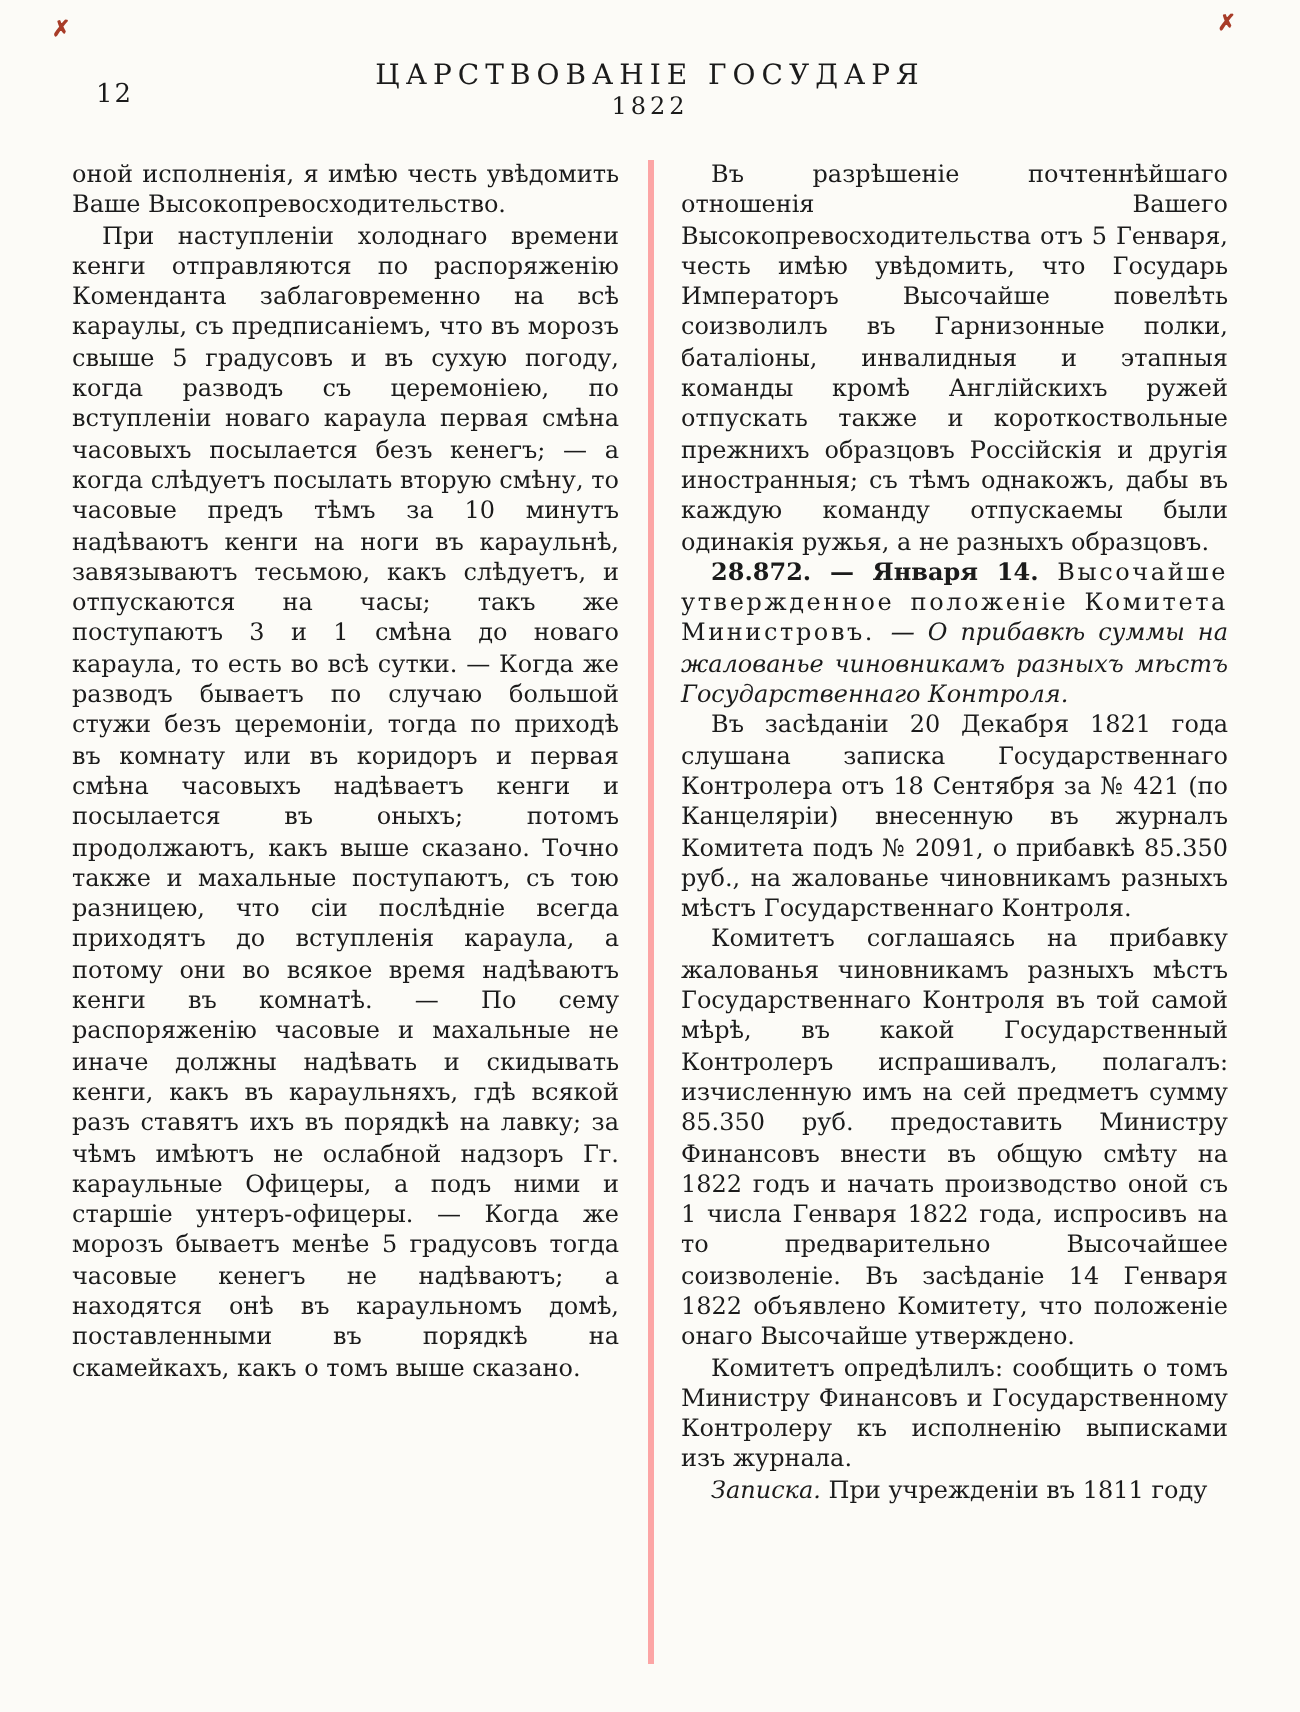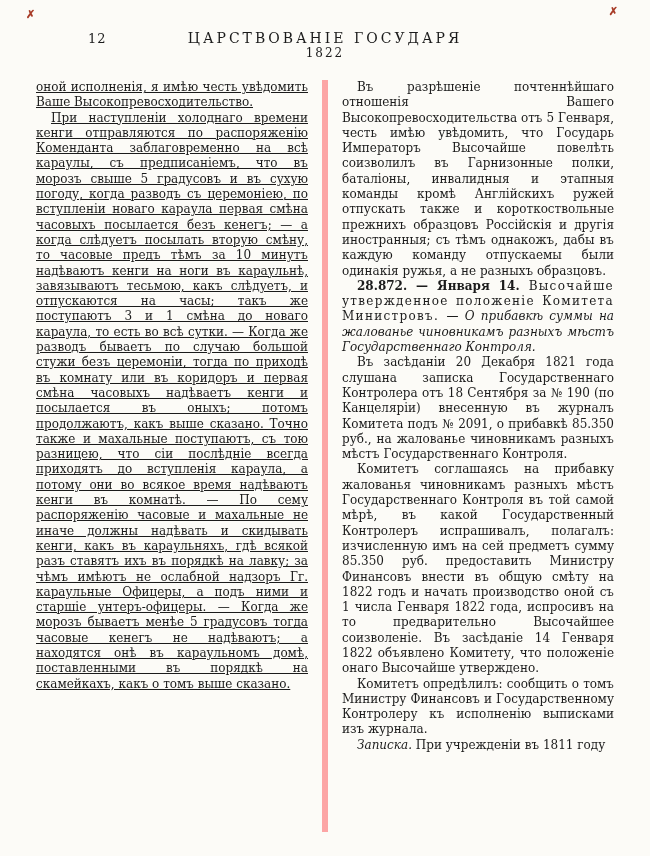--- a/index.html
+++ b/index.html
@@ -10,30 +10,30 @@
     background:#fcfbf7;
     overflow:hidden;
     font-family:"DejaVu Serif","Liberation Serif",serif;
     color:#1b1b1b;
   }
   .scan-mark { position:absolute; color:#a83c28; font-size:11px; font-weight:bold; }
   .scan-mark.tl { left:26px; top:8px; }
   .scan-mark.tr { right:32px; top:5px; }
 
   .header { position:absolute; top:30px; left:0; right:0; text-align:center; }
-  .page-num { position:absolute; left:48px; top:1px; font-size:13px; letter-spacing:1px;margin-left:40px; }
+  .page-num { position:absolute; left:48px; top:10px; font-size:13px; letter-spacing:1px; }
   .doc-title { font-size:14px; font-weight:normal; letter-spacing:3px; }
   .doc-year  { font-size:12px; letter-spacing:2px; margin-top:0; }
 
   .columns {
     position:absolute; top:80px; left:36px; right:36px; bottom:24px;
     display:flex; align-items:stretch;
   }
   .col { flex:1; min-width:0; }
-  .col-left  { padding-right:14px; border-right:6px solid #fca5a5;text-decoration:underline; }
+  .col-left  { padding-right:14px; border-right:3px solid #fca5a5; }
   .col-right { padding-left:14px; }
 
   p.para { margin:0; text-align:justify; font-size:12px; line-height:15.3px; }
   p.para.indent { text-indent:15px; }
   .seg.normal { }
   .seg.italic { font-style:italic; }
   .seg.bold   { font-weight:bold; }
   .seg.spaced { letter-spacing:1.3px; }
 </style>
 </head>
@@ -51,20 +51,20 @@
   </div>
 
   <div class="columns">
     <div class="col col-left">
         <p class="para"><span class="seg normal">оной исполненія, я имѣю честь увѣдомить Ваше Высокопревосходительство.</span></p>
         <p class="para indent"><span class="seg normal">При наступленіи холоднаго времени кенги отправляются по распоряженію Коменданта заблаговременно на всѣ караулы, съ предписаніемъ, что въ морозъ свыше 5 градусовъ и въ сухую погоду, когда разводъ съ церемоніею, по вступленіи новаго караула первая смѣна часовыхъ посылается безъ кенегъ; — а когда слѣдуетъ посылать вторую смѣну, то часовые предъ тѣмъ за 10 минутъ надѣваютъ кенги на ноги въ караульнѣ, завязываютъ тесьмою, какъ слѣдуетъ, и отпускаются на часы; такъ же поступаютъ 3 и 1 смѣна до новаго караула, то есть во всѣ сутки. — Когда же разводъ бываетъ по случаю большой стужи безъ церемоніи, тогда по приходѣ въ комнату или въ коридоръ и первая смѣна часовыхъ надѣваетъ кенги и посылается въ оныхъ; потомъ продолжаютъ, какъ выше сказано. Точно также и махальные поступаютъ, съ тою разницею, что сіи послѣдніе всегда приходятъ до вступленія караула, а потому они во всякое время надѣваютъ кенги въ комнатѣ. — По сему распоряженію часовые и махальные не иначе должны надѣвать и скидывать кенги, какъ въ караульняхъ, гдѣ всякой разъ ставятъ ихъ въ порядкѣ на лавку; за чѣмъ имѣютъ не ослабной надзоръ Гг. караульные Офицеры, а подъ ними и старшіе унтеръ-офицеры. — Когда же морозъ бываетъ менѣе 5 градусовъ тогда часовые кенегъ не надѣваютъ; а находятся онѣ въ караульномъ домѣ, поставленными въ порядкѣ на скамейкахъ, какъ о томъ выше сказано.</span></p>
       </div>
     <div class="col col-right">
         <p class="para indent"><span class="seg normal">Въ разрѣшеніе почтеннѣйшаго отношенія Вашего Высокопревосходительства отъ 5 Генваря, честь имѣю увѣдомить, что Государь Императоръ Высочайше повелѣть соизволилъ въ Гарнизонные полки, баталіоны, инвалидныя и этапныя команды кромѣ Англійскихъ ружей отпускать также и короткоствольные прежнихъ образцовъ Россійскія и другія иностранныя; съ тѣмъ однакожъ, дабы въ каждую команду отпускаемы были одинакія ружья, а не разныхъ образцовъ.</span></p>
         <p class="para indent"><span class="seg bold">28.872. — Января 14. </span><span class="seg spaced">Высочайше утвержденное положеніе Комитета Министровъ. </span><span class="seg italic">— О прибавкѣ суммы на жалованье чиновникамъ разныхъ мѣстъ Государственнаго Контроля.</span></p>
-        <p class="para indent"><span class="seg normal">Въ засѣданіи 20 Декабря 1821 года слушана записка Государственнаго Контролера отъ 18 Сентября за № 190 (по Канцеляріи) внесенную въ журналъ Комитета подъ № 2091, о прибавкѣ 85.350 руб., на жалованье чиновникамъ разныхъ мѣстъ Государственнаго Контроля.</span></p>
+        <p class="para indent"><span class="seg normal">Въ засѣданіи 20 Декабря 1821 года слушана записка Государственнаго Контролера отъ 18 Сентября за № 421 (по Канцеляріи) внесенную въ журналъ Комитета подъ № 2091, о прибавкѣ 85.350 руб., на жалованье чиновникамъ разныхъ мѣстъ Государственнаго Контроля.</span></p>
         <p class="para indent"><span class="seg normal">Комитетъ соглашаясь на прибавку жалованья чиновникамъ разныхъ мѣстъ Государственнаго Контроля въ той самой мѣрѣ, въ какой Государственный Контролеръ испрашивалъ, полагалъ: изчисленную имъ на сей предметъ сумму 85.350 руб. предоставить Министру Финансовъ внести въ общую смѣту на 1822 годъ и начать производство оной съ 1 числа Генваря 1822 года, испросивъ на то предварительно Высочайшее соизволеніе. Въ засѣданіе 14 Генваря 1822 объявлено Комитету, что положеніе онаго Высочайше утверждено.</span></p>
         <p class="para indent"><span class="seg normal">Комитетъ опредѣлилъ: сообщить о томъ Министру Финансовъ и Государственному Контролеру къ исполненію выписками изъ журнала.</span></p>
         <p class="para indent"><span class="seg italic">Записка. </span><span class="seg normal">При учрежденіи въ 1811 году</span></p>
       </div>
   </div>
 
 </div>
 
 </body></html>

